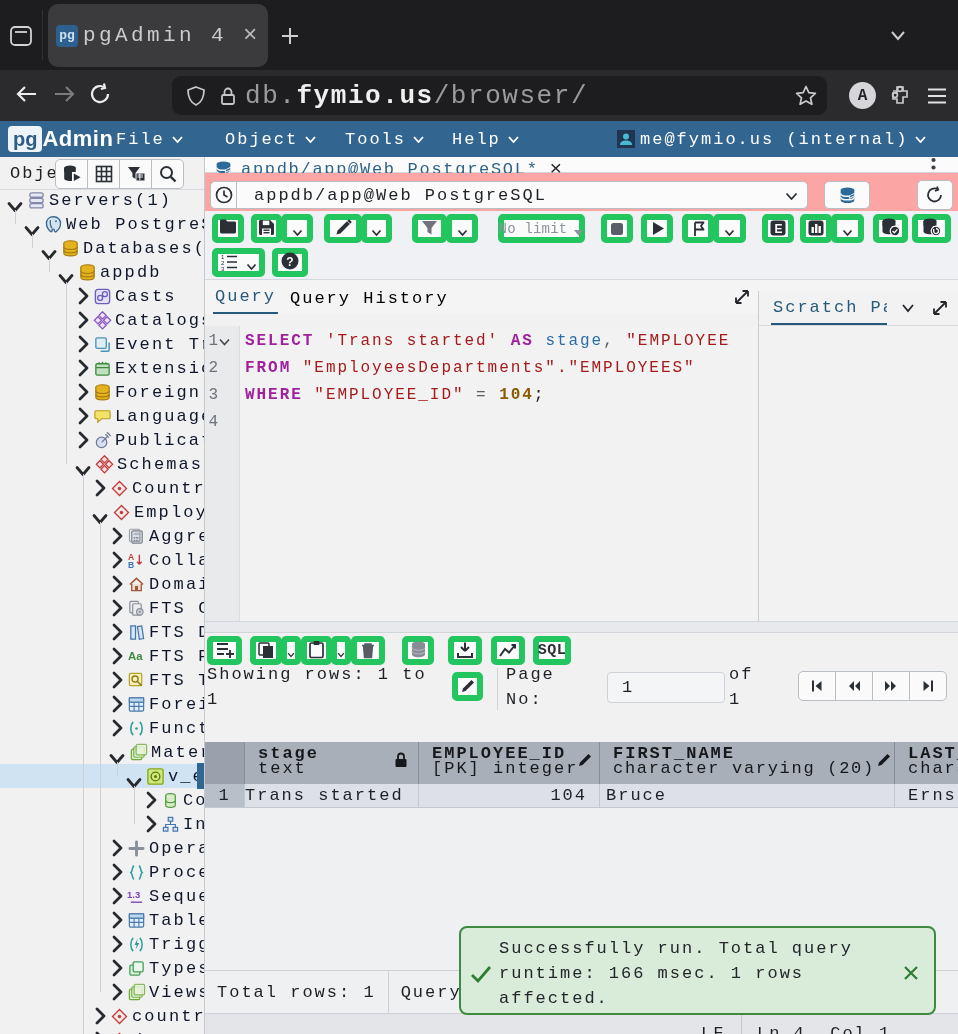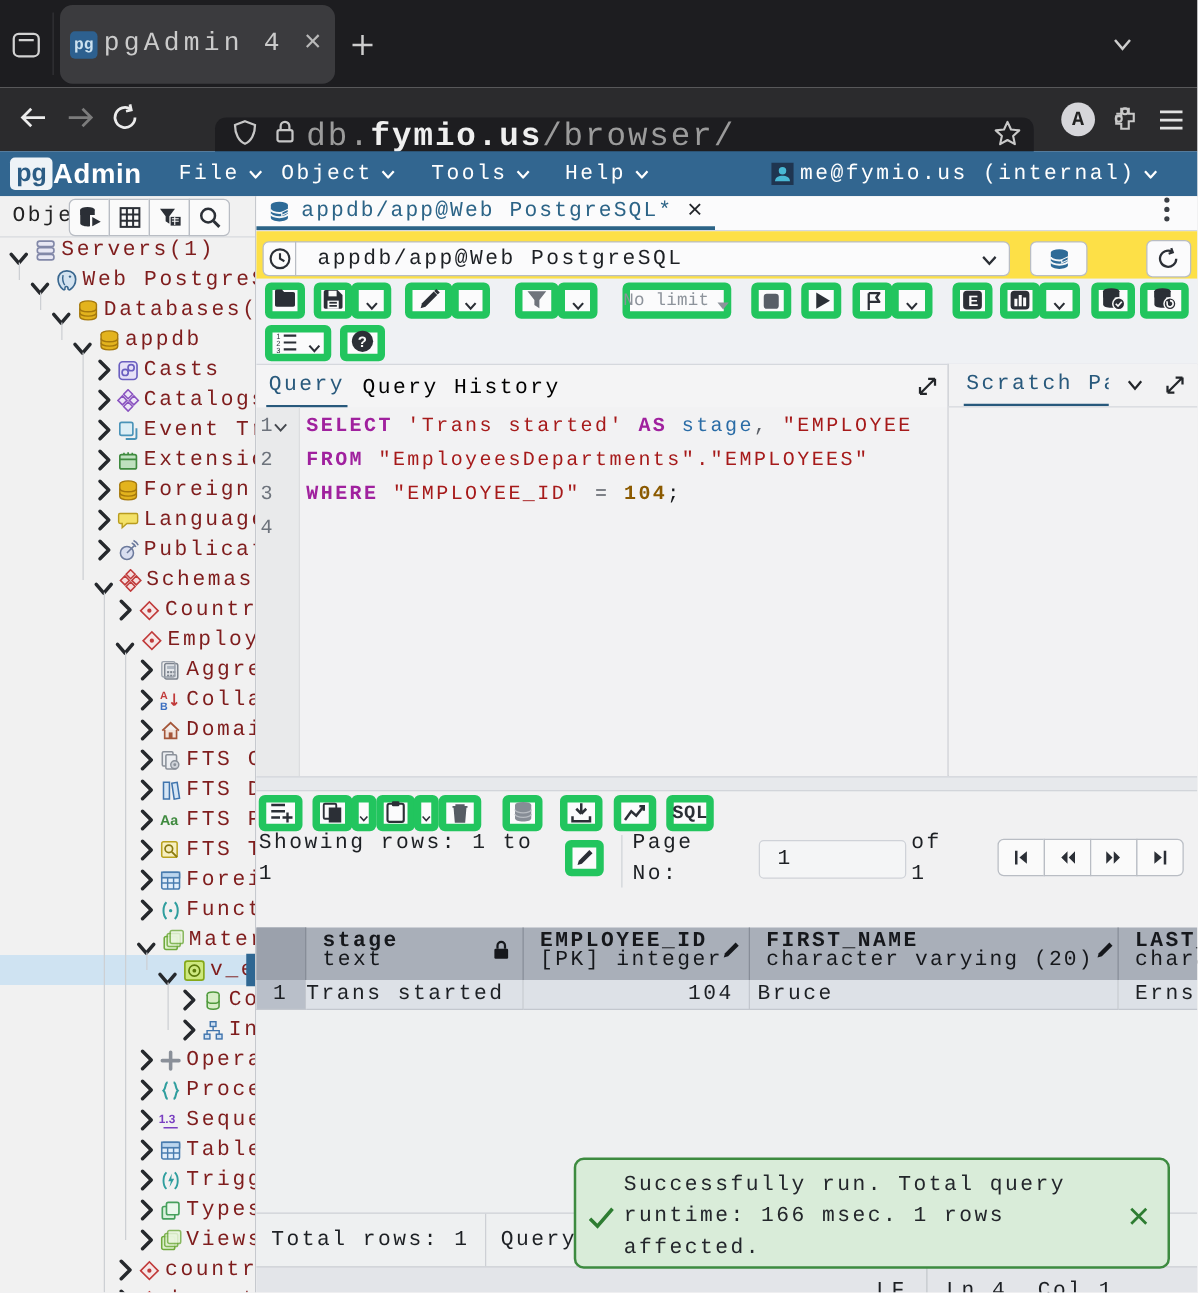--- a/index.html
+++ b/index.html
@@ -9,51 +9,51 @@
 .tab{position:absolute;left:48px;top:4px;width:220px;height:63px;background:#3b3b3e;border-radius:10px;display:flex;align-items:center}
 .fav{width:22px;height:22px;background:#2d608f;border-radius:4px;margin-left:8px;color:#cde2f0;font-size:13px;font-weight:bold;display:flex;align-items:center;justify-content:center;letter-spacing:0}
 .tabtitle{color:#cbcbcb;font-size:21px;letter-spacing:3.4px;margin-left:5px}
 .tabx{color:#b9b9b9;font-size:24px;margin-left:16px}
 .ovbtn{position:absolute;left:8px;top:24px}
 .sep1{position:absolute;left:42px;top:10px;width:1px;height:50px;background:#333336}
 .plus{position:absolute;left:278px;top:18px;color:#cdcdcd;font-size:30px;font-weight:400}
 .tchev{position:absolute;left:885px;top:22px}
 .urlbar{height:51px;background:#2b2b2d;position:relative}
 .navic{position:absolute;top:11px}
-.urlfield{position:absolute;left:172px;top:24px;width:655px;height:39px;background:#1d1d20;border-radius:9px;display:flex;align-items:flex-start}
+.urlfield{position:absolute;left:172px;top:6px;width:655px;height:39px;background:#1d1d20;border-radius:9px;display:flex;align-items:center}
 .urltext{font-size:26px;letter-spacing:1.55px;color:#9b9b9b;white-space:pre}
 .urltext b{color:#efefef;font-weight:bold}
 
 .pgheader{height:36px;background:#326690;display:flex;align-items:center;position:relative;color:#fff}
 .pglogo{display:flex;align-items:center;margin-left:8px}
 .pgbadge{background:#eef3f7;color:#2c5d85;font-weight:bold;font-size:20px;font-family:"Liberation Sans",sans-serif;padding:0 5px;border-radius:4px;height:26px;display:flex;align-items:center;letter-spacing:0}
 .pgname{font-weight:bold;font-size:22px;letter-spacing:.5px;color:#fff;font-family:"Liberation Sans",sans-serif}
 .menu{font-size:17px;letter-spacing:2px;position:absolute;display:flex;align-items:center;gap:7px}
 .mchev{width:11px;height:7px}
 
 .main{display:flex;height:877px;position:relative}
 .tree{width:205px;position:relative;background:#f1f1f1;border-right:1px solid #c6c9ce;overflow:hidden;flex:none}
 .treehead{height:33px;border-bottom:1px solid #d7dade;display:flex;align-items:center;position:relative}
 .objlabel{font-size:17px;letter-spacing:2px;color:#222;margin-left:10px}
 .tbgroup{position:absolute;left:56px;top:2px;display:flex}
 .tbtn{width:33px;height:30px;flex:none;background:#fafafa;border:1px solid #b9bdc4;display:flex;align-items:center;justify-content:center;margin-left:-1px}
 .tbtn:first-child{border-radius:5px 0 0 5px}
 .tbtn:last-child{border-radius:0 5px 5px 0}
 .trows{position:absolute;top:33px;left:0;width:205px;height:844px;overflow:hidden}
 .tr{position:absolute;height:24px;display:flex;align-items:center;white-space:nowrap;width:300px}
-.tr .lbl{font-size:17px;letter-spacing:2.1px;color:#7f1d1d}
+.tr .lbl{font-size:17px;letter-spacing:2.1px;color:#0f172a}
 .chev{width:14px;height:20px;flex:none}
 .ticon{width:19px;height:19px;flex:none;margin-left:3px;margin-right:3px}
 .selrow{position:absolute;left:0;width:205px;height:24px;background:#cfe3f2}
 .bluebar{position:absolute;left:197px;width:8px;height:26px;background:#2f6792}
 
 .panel{flex:1;position:relative;background:#f1f1f2;overflow:hidden}
-.qtabrow{height:28px;background:#fbfbfc;border-bottom:1px solid #d5d8dd;display:flex;align-items:flex-start;position:relative}
+.qtabrow{height:16px;background:#fbfbfc;border-bottom:1px solid #d5d8dd;display:flex;align-items:flex-start;position:relative}
 .qtabtitle{font-size:17px;letter-spacing:1.7px;color:#1d2024;border-bottom:2px solid #24282d;padding-bottom:2px;display:flex;align-items:center;gap:8px}
-.connrow{height:38px;background:#fde047;position:relative}
+.connrow{height:38px;background:#fca5a5;position:relative}
 .connbtn{position:absolute;height:28px;background:#fbfbfc;border:1px solid #b9bdc4;border-radius:5px;display:flex;align-items:center;justify-content:center}
 .connfield{position:absolute;left:31px;top:8px;width:572px;height:28px;background:#fbfbfc;border:1px solid #b9bdc4;border-radius:0 5px 5px 0;display:flex;align-items:center}
 .conntext{font-size:17px;letter-spacing:2px;color:#1d2024;margin-left:17px}
 .toolrow{height:35px;background:#eff1f4;position:relative}
 .toolrow2{height:34px;background:#eff1f4;position:relative;border-bottom:1px solid #d5d8dd}
 .btn{position:absolute;top:3px;height:29px;background:#fbfbfc;border:6px solid #22c55e;border-radius:5px;display:flex;align-items:flex-end;justify-content:center}
 .qtabs{height:34px;background:#f4f4f5;position:relative;display:flex;align-items:flex-end}
 .qt{font-size:17px;letter-spacing:2px;padding:0 2px 6px 2px}
 .qt.active{color:#28597c;border-bottom:2px solid #28597c}
 .editor{position:absolute;left:0;top:169px;width:553px;height:295px;background:#f2f2f3}
@@ -291,21 +291,21 @@
     </svg>
   <svg class="navic" style="left:925px;top:14px" width="24" height="24" viewBox="0 0 24 24">
       <path d="M3 5.5 H21 M3 12 H21 M3 18.5 H21" stroke="#e2e2e2" stroke-width="2.2"></path>
     </svg>
 </div>
 <div class="pgheader">
   <div class="pglogo">
       <span class="pgbadge">pg</span>
       <span class="pgname">Admin</span>
     </div>
-  <div class="menu" style="left:143px">File<svg class="mchev" viewBox="0 0 11 7">
+  <div class="menu" style="left:116px">File<svg class="mchev" viewBox="0 0 11 7">
         <path d="M1 1 L5.5 6 L10 1" fill="none" stroke="#fff" stroke-width="1.8"></path>
       </svg></div>
   <div class="menu" style="left:225px">Object<svg class="mchev" viewBox="0 0 11 7">
         <path d="M1 1 L5.5 6 L10 1" fill="none" stroke="#fff" stroke-width="1.8"></path>
       </svg></div>
   <div class="menu" style="left:345px">Tools<svg class="mchev" viewBox="0 0 11 7">
         <path d="M1 1 L5.5 6 L10 1" fill="none" stroke="#fff" stroke-width="1.8"></path>
       </svg></div>
   <div class="menu" style="left:452px">Help<svg class="mchev" viewBox="0 0 11 7">
         <path d="M1 1 L5.5 6 L10 1" fill="none" stroke="#fff" stroke-width="1.8"></path>

